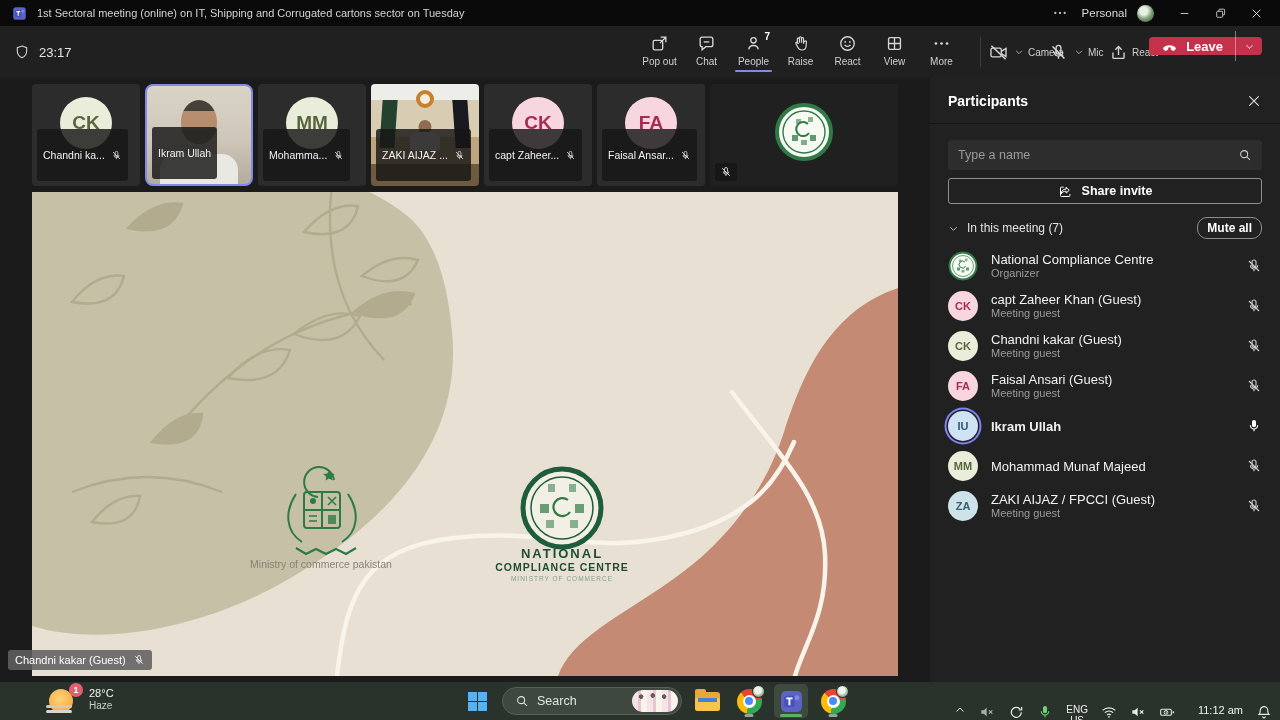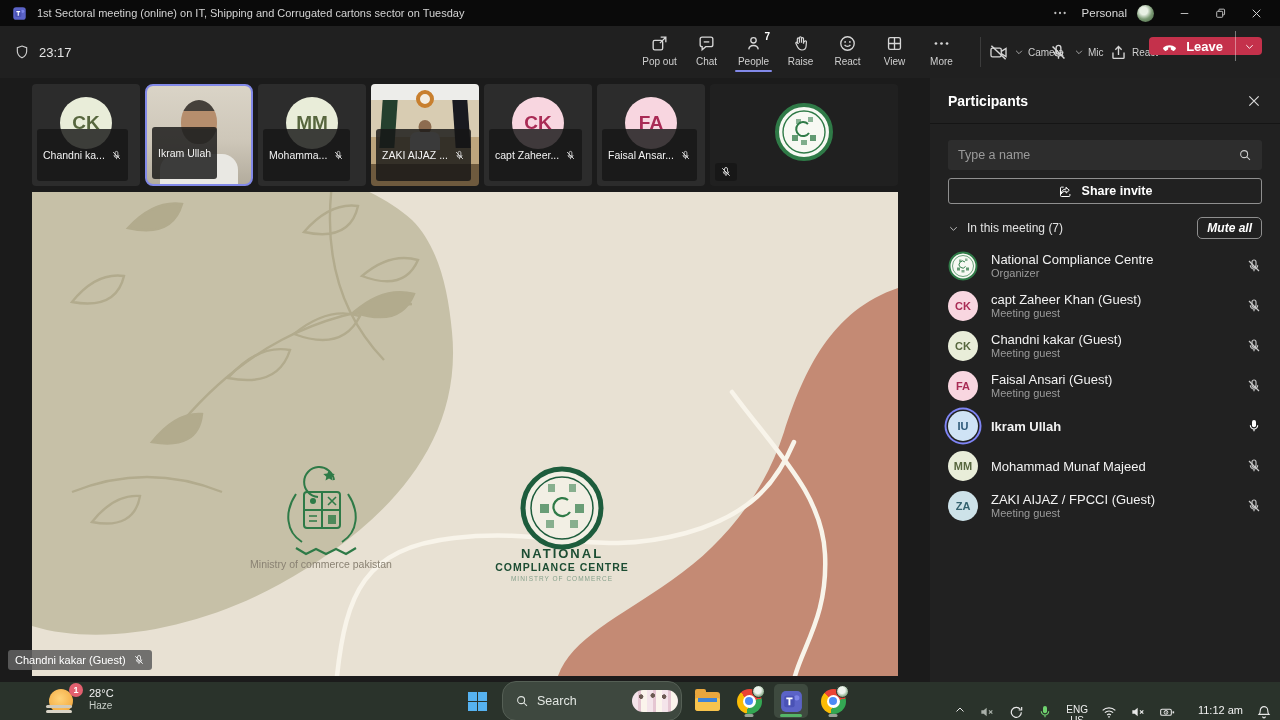--- a/index.html
+++ b/index.html
@@ -91,21 +91,21 @@
   .p-close { margin-left:auto; width:16px; height:16px; color:#d9d9d9; }
   .p-search { margin:16px 18px 0; height:30px; background:#2d2d2d; border-radius:3px; display:flex; align-items:center; padding:0 10px; }
   .p-search input { flex:1; background:transparent; border:none; outline:none; color:#e3e3e3; font-size:12.5px; font-family:inherit; }
   .p-search input::placeholder { color:#9b9b9b; }
   .p-search svg { width:14px; height:14px; color:#cdcdcd; flex:none; }
   .share-btn { margin:8px 18px 0; height:26px; border:1px solid #8f8f8f; border-radius:3px; display:flex; align-items:center; justify-content:center; gap:9px; color:#fff; font-size:12.5px; font-weight:bold; }
   .share-btn svg { width:15px; height:15px; }
   .section-row { margin:13px 18px 0; display:flex; align-items:center; }
   .section-row svg { width:11px; height:11px; color:#c9c9c9; }
   .section-row .sec-lbl { font-size:12px; color:#e3e3e3; margin-left:8px; }
-  .muteall { margin-left:auto; height:22px; border:1px solid #8f8f8f; border-radius:5px; padding:0 9px; display:flex; align-items:center; font-size:12px; font-weight:bold; color:#fff;font-style:italic; }
+  .muteall { margin-left:auto; height:22px; border:1px solid #8f8f8f; border-radius:10px; padding:0 9px; display:flex; align-items:center; font-size:12px; font-weight:bold; color:#fff; }
   .rows { margin-top:7px; }
   .prow { height:40px; display:flex; align-items:center; padding:0 18px; }
   .pav { width:30px; height:30px; border-radius:50%; flex:none; display:flex; align-items:center; justify-content:center; font-size:11px; font-weight:bold; }
   .pav.ring { box-shadow:0 0 0 1.5px #212121, 0 0 0 3.5px #7f85f5; }
   .pmeta { margin-left:13px; flex:1; min-width:0; }
   .pname { font-size:13px; color:#f2f2f2; line-height:15px; white-space:nowrap; overflow:hidden; text-overflow:ellipsis; }
   .pname.bold { font-weight:bold; }
   .psub { font-size:11px; color:#9b9b9b; line-height:13px; }
   .psub:empty { display:none; }
   .pmic { width:16px; height:16px; color:#c9c9c9; flex:none; }
@@ -117,21 +117,21 @@
   .w-icon { width:29px; height:29px; position:relative; }
   .w-sun { position:absolute; left:1px; top:3px; width:24px; height:24px; border-radius:50%; background:radial-gradient(circle at 45% 40%, #ffd37a, #ef9f33); }
   .w-fog { position:absolute; left:-2px; bottom:2px; width:26px; height:3px; border-radius:2px; background:#dad5c8; box-shadow:0 -5px 0 #d0cabc; }
   .w-badge { position:absolute; top:-3px; right:-6px; width:14px; height:14px; border-radius:50%; background:#e2606f; color:#fff; font-size:9px; font-weight:bold; display:flex; align-items:center; justify-content:center; }
   .w-text .t { font-size:11px; color:#f2f2f2; line-height:14px; }
   .w-text .d { font-size:10px; color:#c8cec8; line-height:12px; }
   .tb-center { position:absolute; left:460px; top:0; height:38px; display:flex; align-items:center; gap:8px; }
   .startbtn { width:34px; height:34px; display:flex; align-items:center; justify-content:center; }
   .winlogo { width:19px; height:19px; display:grid; grid-template-columns:9px 9px; grid-template-rows:9px 9px; gap:1.5px; }
   .winlogo div { background:#56b2f0; }
-  .search-pill { width:180px; height:40px; border-radius:14px; background:#3e483f; border:1px solid #555f55; display:flex; align-items:center; padding:0 3px 0 12px; gap:8px; }
+  .search-pill { width:180px; height:28px; border-radius:14px; background:#3e483f; border:1px solid #555f55; display:flex; align-items:center; padding:0 3px 0 12px; gap:8px; }
   .search-pill svg { width:14px; height:14px; color:#dfe3df; flex:none; }
   .search-pill .s-lbl { flex:1; font-size:12.5px; color:#e2e6e2; }
   .cakes { width:46px; height:22px; border-radius:11px; background:
       radial-gradient(circle at 20% 30%, #6b5a52 0 2px, transparent 2.5px),
       radial-gradient(circle at 45% 25%, #6b5a52 0 2px, transparent 2.5px),
       radial-gradient(circle at 70% 30%, #6b5a52 0 2px, transparent 2.5px),
       repeating-linear-gradient(90deg, #f4e4ea 0 6px, #e5c6d2 6px 9px, #fbf4ec 9px 15px); }
   .task-ic { width:34px; height:34px; border-radius:5px; display:flex; align-items:center; justify-content:center; position:relative; }
   .task-ic.running::after { content:""; position:absolute; bottom:1px; left:50%; transform:translateX(-50%); width:9px; height:3px; border-radius:2px; background:#98a298; }
   .task-ic.active { background:#3e4a3f; }

